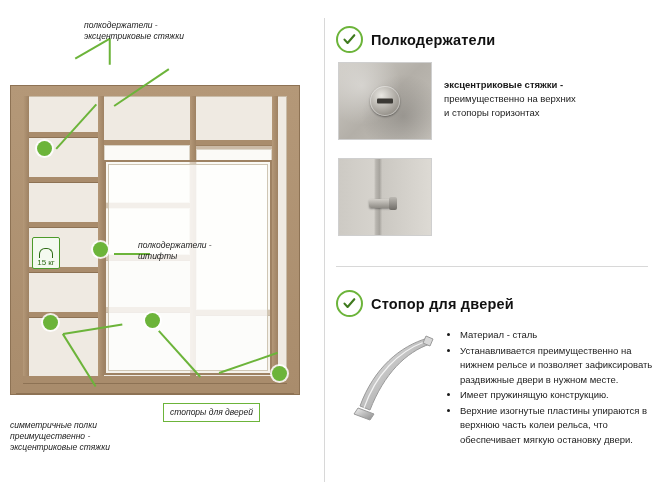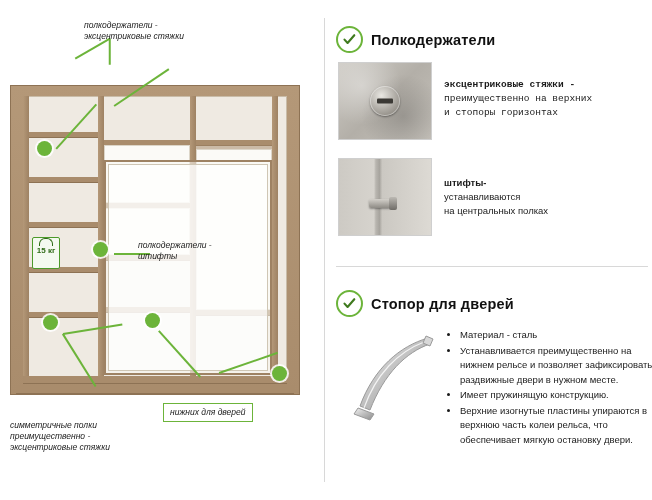--- a/index.html
+++ b/index.html
@@ -69,21 +69,21 @@
     position:absolute;border:1.5px solid #6cb43a;padding:3px 6px;
     font-style:italic;font-size:8.5px;line-height:11px;color:#1a1a1a;background:#fff;
   }
 
   
   .tag{
     position:absolute;width:26px;height:30px;border:1px solid #4c9a2a;border-radius:2px;
     background:#f4faf0;display:flex;flex-direction:column;align-items:center;justify-content:flex-end;
     font-size:6px;color:#2e6b16;
   }
-  .tag .kg{font-weight:bold;font-size:8px;line-height:8px;margin-bottom:13px;}
+  .tag .kg{font-weight:normal;font-size:8px;line-height:8px;margin-bottom:1px;}
 
   
   .right{position:absolute;left:336px;top:0;width:316px;height:500px;}
 
   .sec-head{display:flex;align-items:center;gap:8px;}
   .check{
     width:23px;height:23px;border:2px solid #6cb43a;border-radius:50%;
     display:flex;align-items:center;justify-content:center;flex:none;
   }
   .check svg{display:block;}
@@ -195,21 +195,21 @@
     <div class="dot" style="left:43px;top:315px;"></div>
     <div class="dot" style="left:145px;top:313px;"></div>
     <div class="dot" style="left:272px;top:366px;"></div>
 
     <div class="lbl" style="left:84px;top:20px;width:150px;white-space:pre-line;">полкодержатели -
 эксцентриковые стяжки</div>
 
     <div class="lbl" style="left:138px;top:240px;width:120px;white-space:pre-line;">полкодержатели -
 штифты</div>
 
-    <div class="lbl-box" style="left:163px;top:403px;">нижних для дверей</div>
+    <div class="lbl-box" style="left:163px;top:403px;">стопоры для дверей</div>
 
     <div class="lbl" style="left:10px;top:420px;width:160px;white-space:pre-line;">симметричные полки
 преимущественно -
 эксцентриковые стяжки</div>
   </div>
 
   <div class="divider-v"></div>
 
   <div class="right">
 
@@ -219,35 +219,30 @@
             <path d="M1.5 6.6 L4.6 10 L11.3 2.2" fill="none" stroke="#3f7a1e" stroke-width="2.1" stroke-linecap="round" stroke-linejoin="round"></path>
           </svg>
       </span>
       <span class="sec-title">Полкодержатели</span>
     </div>
 
     <div class="item" style="position:absolute;left:2px;top:62px;width:310px;">
       <div class="photo concrete">
         <span class="cam"></span>
       </div>
-      <div class="itxt" style="padding-top:16px;font-family:Liberation Mono, monospace;">
+      <div class="itxt" style="padding-top:16px;">
         <b>эксцентриковые стяжки -</b><br>
         <span>преимущественно на верхних</span><br>
         <span>и стопоры горизонтах</span>
       </div>
     </div>
 
     <div class="item" style="position:absolute;left:2px;top:158px;width:310px;">
       <div class="photo door">
         <span class="pin"></span>
-      </div>
-      <div class="itxt" style="padding-top:18px;">
-        <b>штифты-</b><br>
-        <span>устанавливаются</span><br>
-        <span>на центральных полках</span>
       </div>
     </div>
 
     <div class="divider-h" style="position:absolute;left:0;top:266px;width:312px;"></div>
 
     <div class="sec-head" style="position:absolute;left:0;top:290px;">
       <span class="check">
         <svg width="13" height="13" viewBox="0 0 13 13">
             <path d="M1.5 6.6 L4.6 10 L11.3 2.2" fill="none" stroke="#3f7a1e" stroke-width="2.1" stroke-linecap="round" stroke-linejoin="round"></path>
           </svg>

